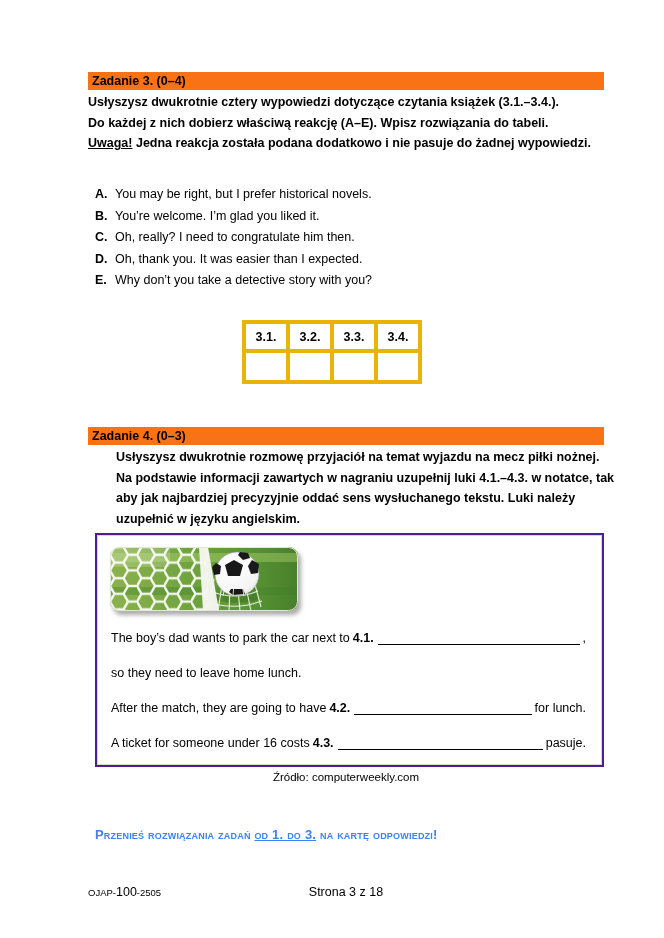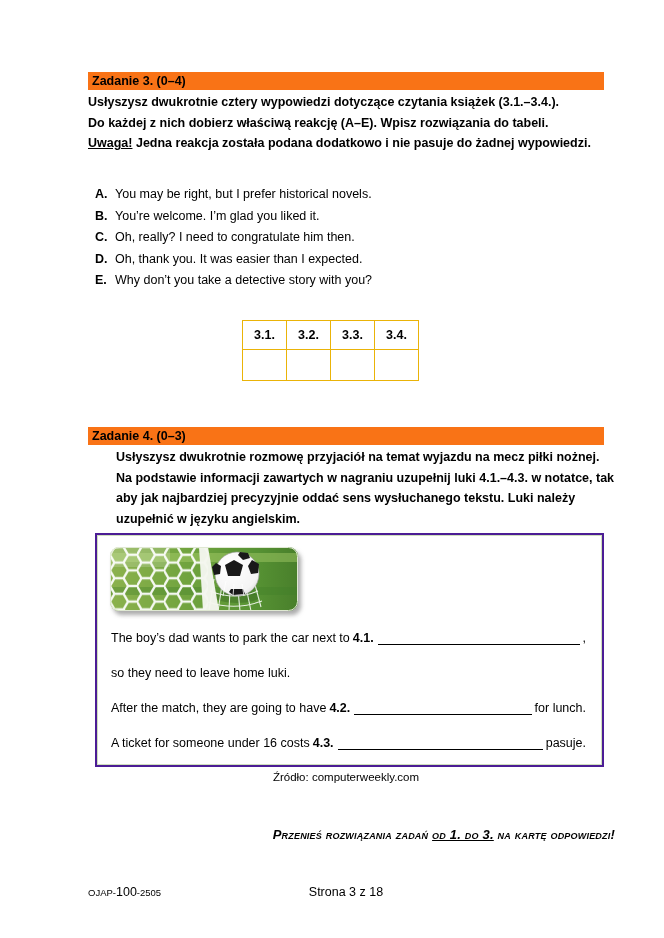--- a/index.html
+++ b/index.html
@@ -27,21 +27,21 @@
   .uwaga { text-decoration:underline; }
 
   
   .options { position:absolute; left:95px; top:184px; width:480px; font-size:12.5px; }
   .option { display:flex; line-height:21.5px; }
   .option .letter { font-weight:bold; width:20px; flex:0 0 20px; }
 
   
   .answers-table { position:absolute; left:242px; top:320px; border-collapse:collapse; }
   .answers-table td {
-    border:1px solid #eab308; width:44px; text-align:center;
+    border:4px solid #eab308; width:44px; text-align:center;
     font-size:12.5px; font-weight:bold;
   }
   .answers-table tr.head td { height:29px; }
   .answers-table tr.blankrow td { height:31px; }
 
   
   .note-box {
     position:absolute; left:95px; top:533px; width:509px; height:234px;
     background:#fff; border:2px solid #4c1d95;
     box-shadow: inset 0 0 0 1px #cfdfbd;
@@ -58,22 +58,22 @@
            align-self:flex-end; margin:0 3px 2px 0; }
   .tail { white-space:nowrap; }
 
   
   .source { position:absolute; left:88px; top:771px; width:516px;
             text-align:center; font-size:11.5px; }
 
   
   .transfer {
     position:absolute; left:95px; top:827px; width:520px;
-    color:#000000; font-weight:bold; font-style:italic;
-    font-variant:small-caps; font-size:13px; letter-spacing:0.2px;text-align:right;
+    color:#3b82f6; font-weight:bold; 
+    font-variant:small-caps; font-size:13px; letter-spacing:0.2px;
   }
   .transfer .ul { text-decoration:underline; }
 
   
   .footer-code { position:absolute; left:88px; top:885px; font-size:12.5px; }
   .footer-code .small { font-size:9.5px; }
   .footer-page { position:absolute; left:88px; top:885px; width:516px;
                  text-align:center; font-size:12.5px; }
 </style>
 </head>
@@ -203,21 +203,21 @@
       <rect x="0.5" y="0.5" width="187" height="63" rx="9" fill="none" stroke="#dfe8d2" stroke-width="1"></rect>
     </svg>
 
     <div class="note-line flexline nl1">
       <span>The boy’s dad wants to park the car next to</span>
       <span class="gapnum">4.1.</span>
       <span class="blank"></span>
       <span class="tail">,</span>
     </div>
     <div class="note-line nl2">
-      <span>so they need to leave home luki.</span>
+      <span>so they need to leave home lunch.</span>
     </div>
     <div class="note-line flexline nl3">
       <span>After the match, they are going to have</span>
       <span class="gapnum">4.2.</span>
       <span class="blank"></span>
       <span class="tail">for lunch.</span>
     </div>
     <div class="note-line flexline nl4">
       <span>A ticket for someone under 16 costs</span>
       <span class="gapnum">4.3.</span>

